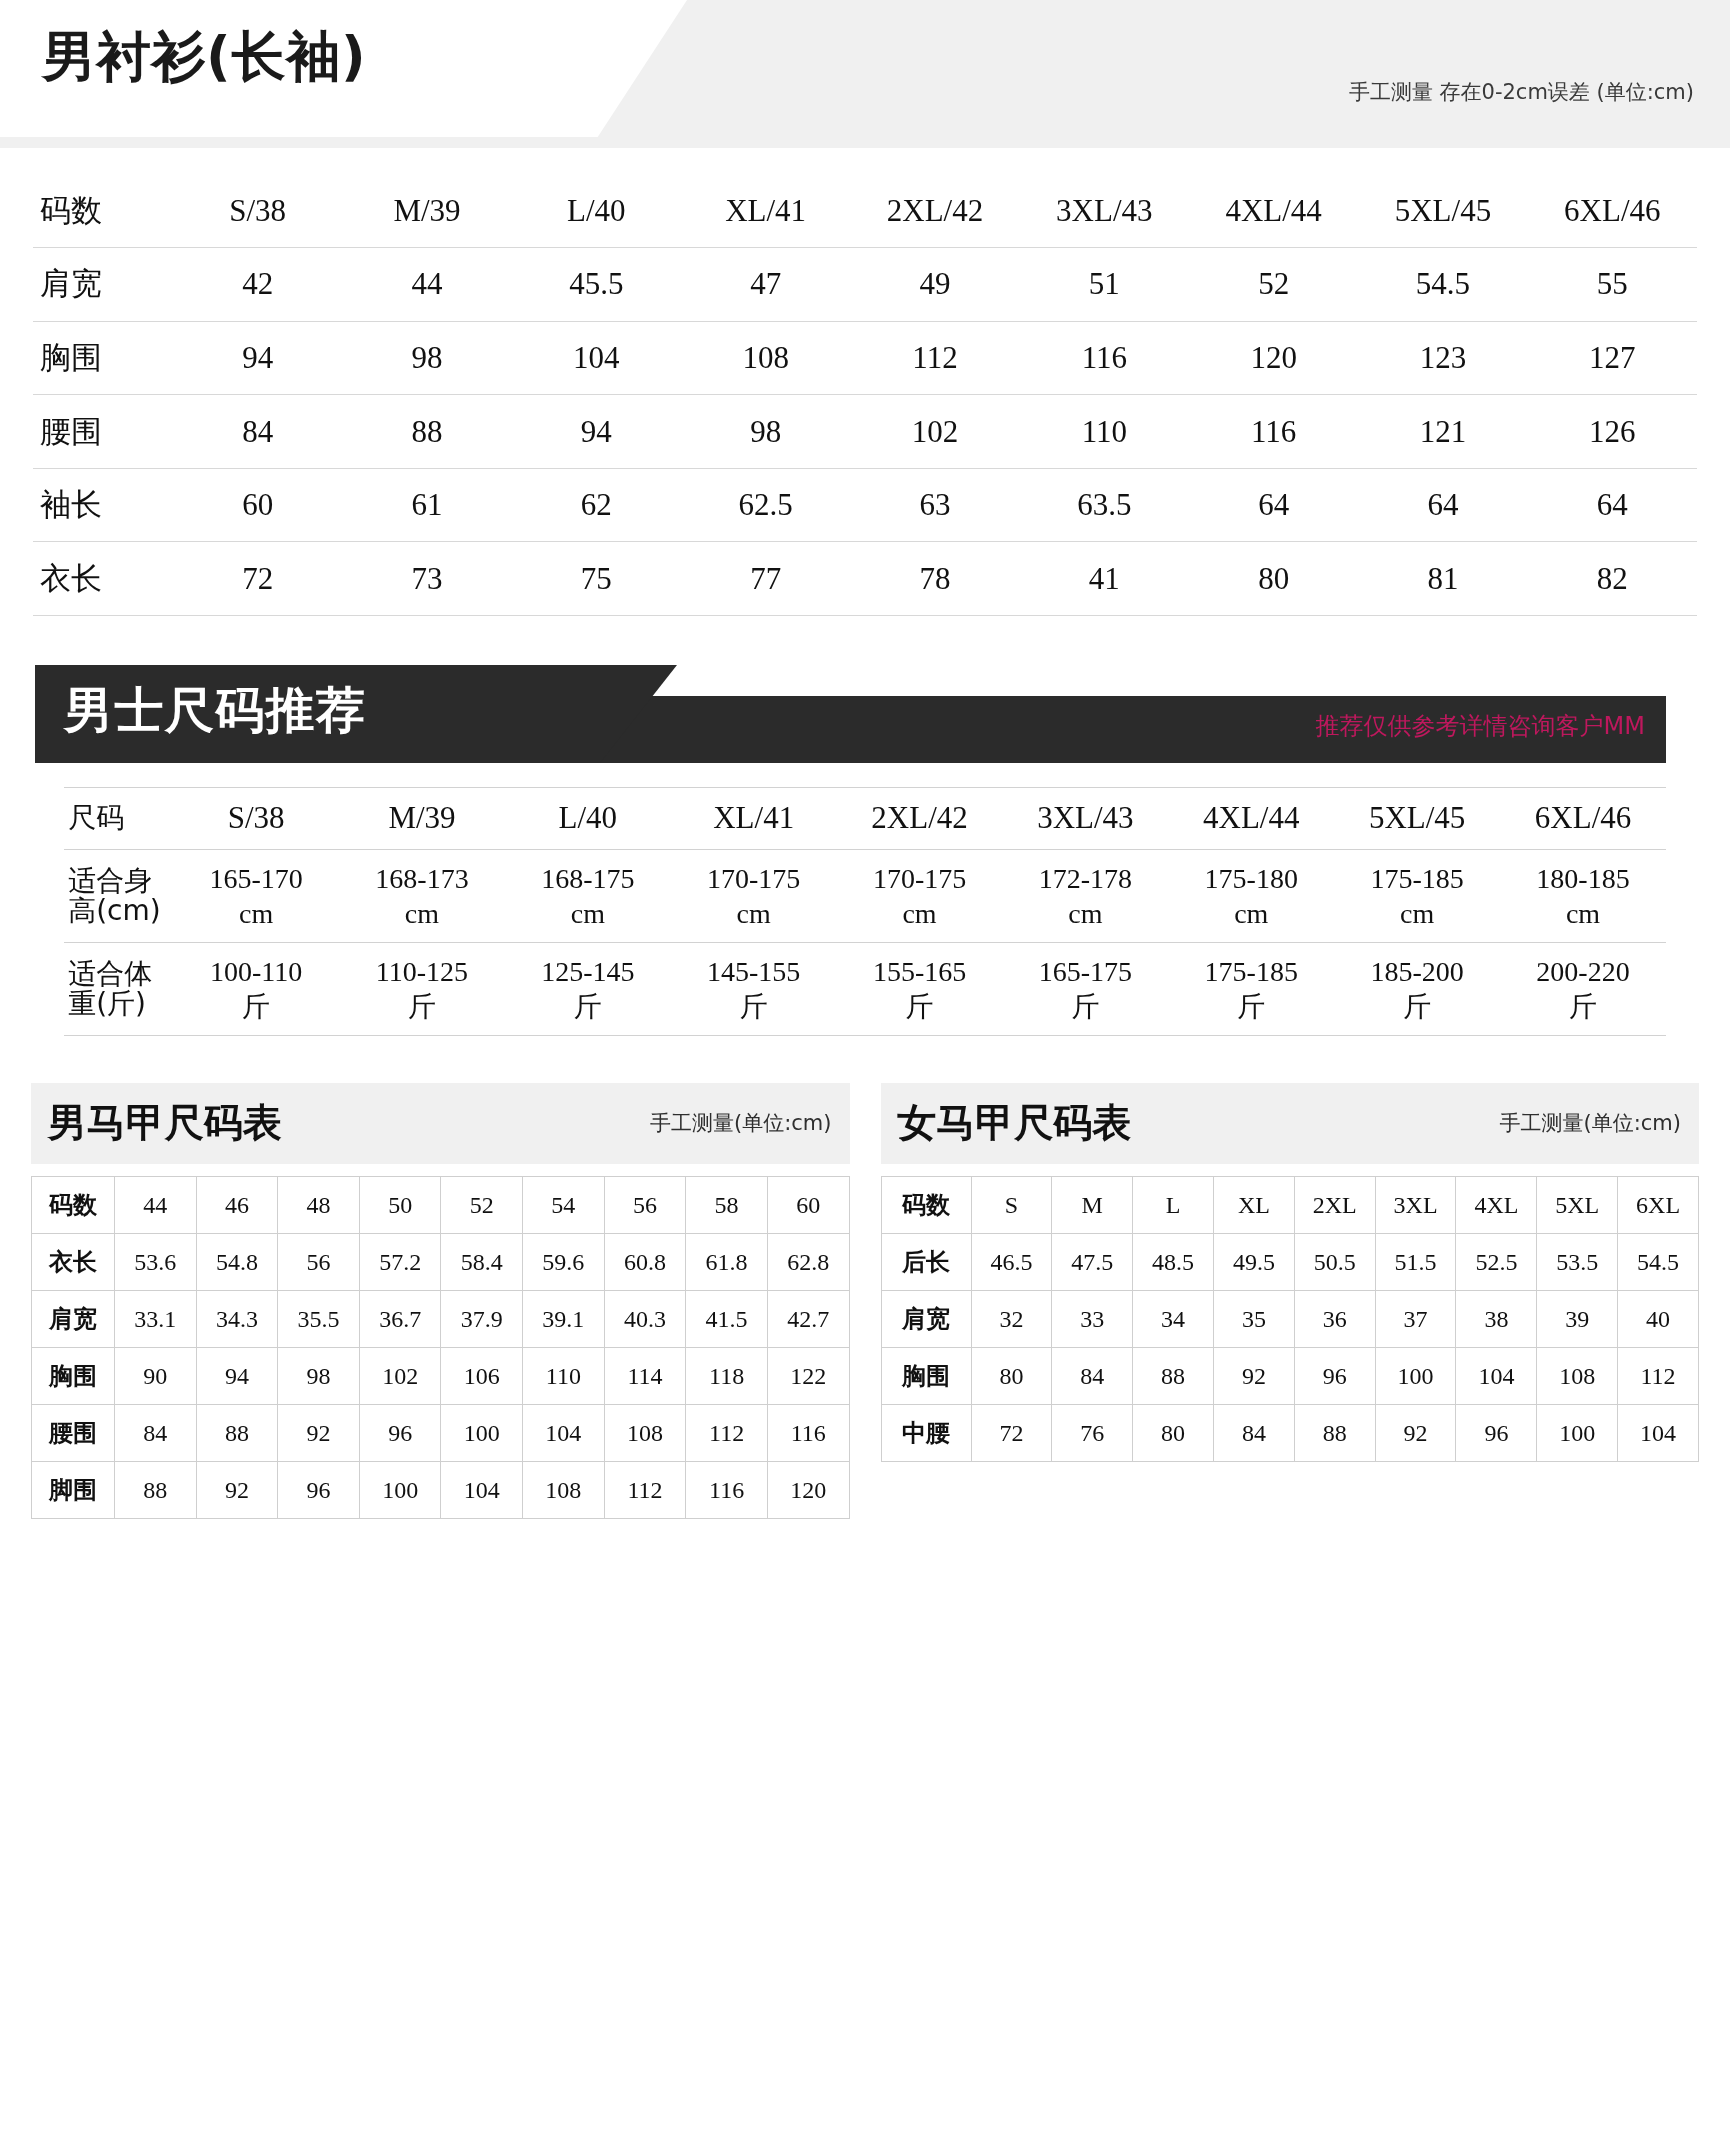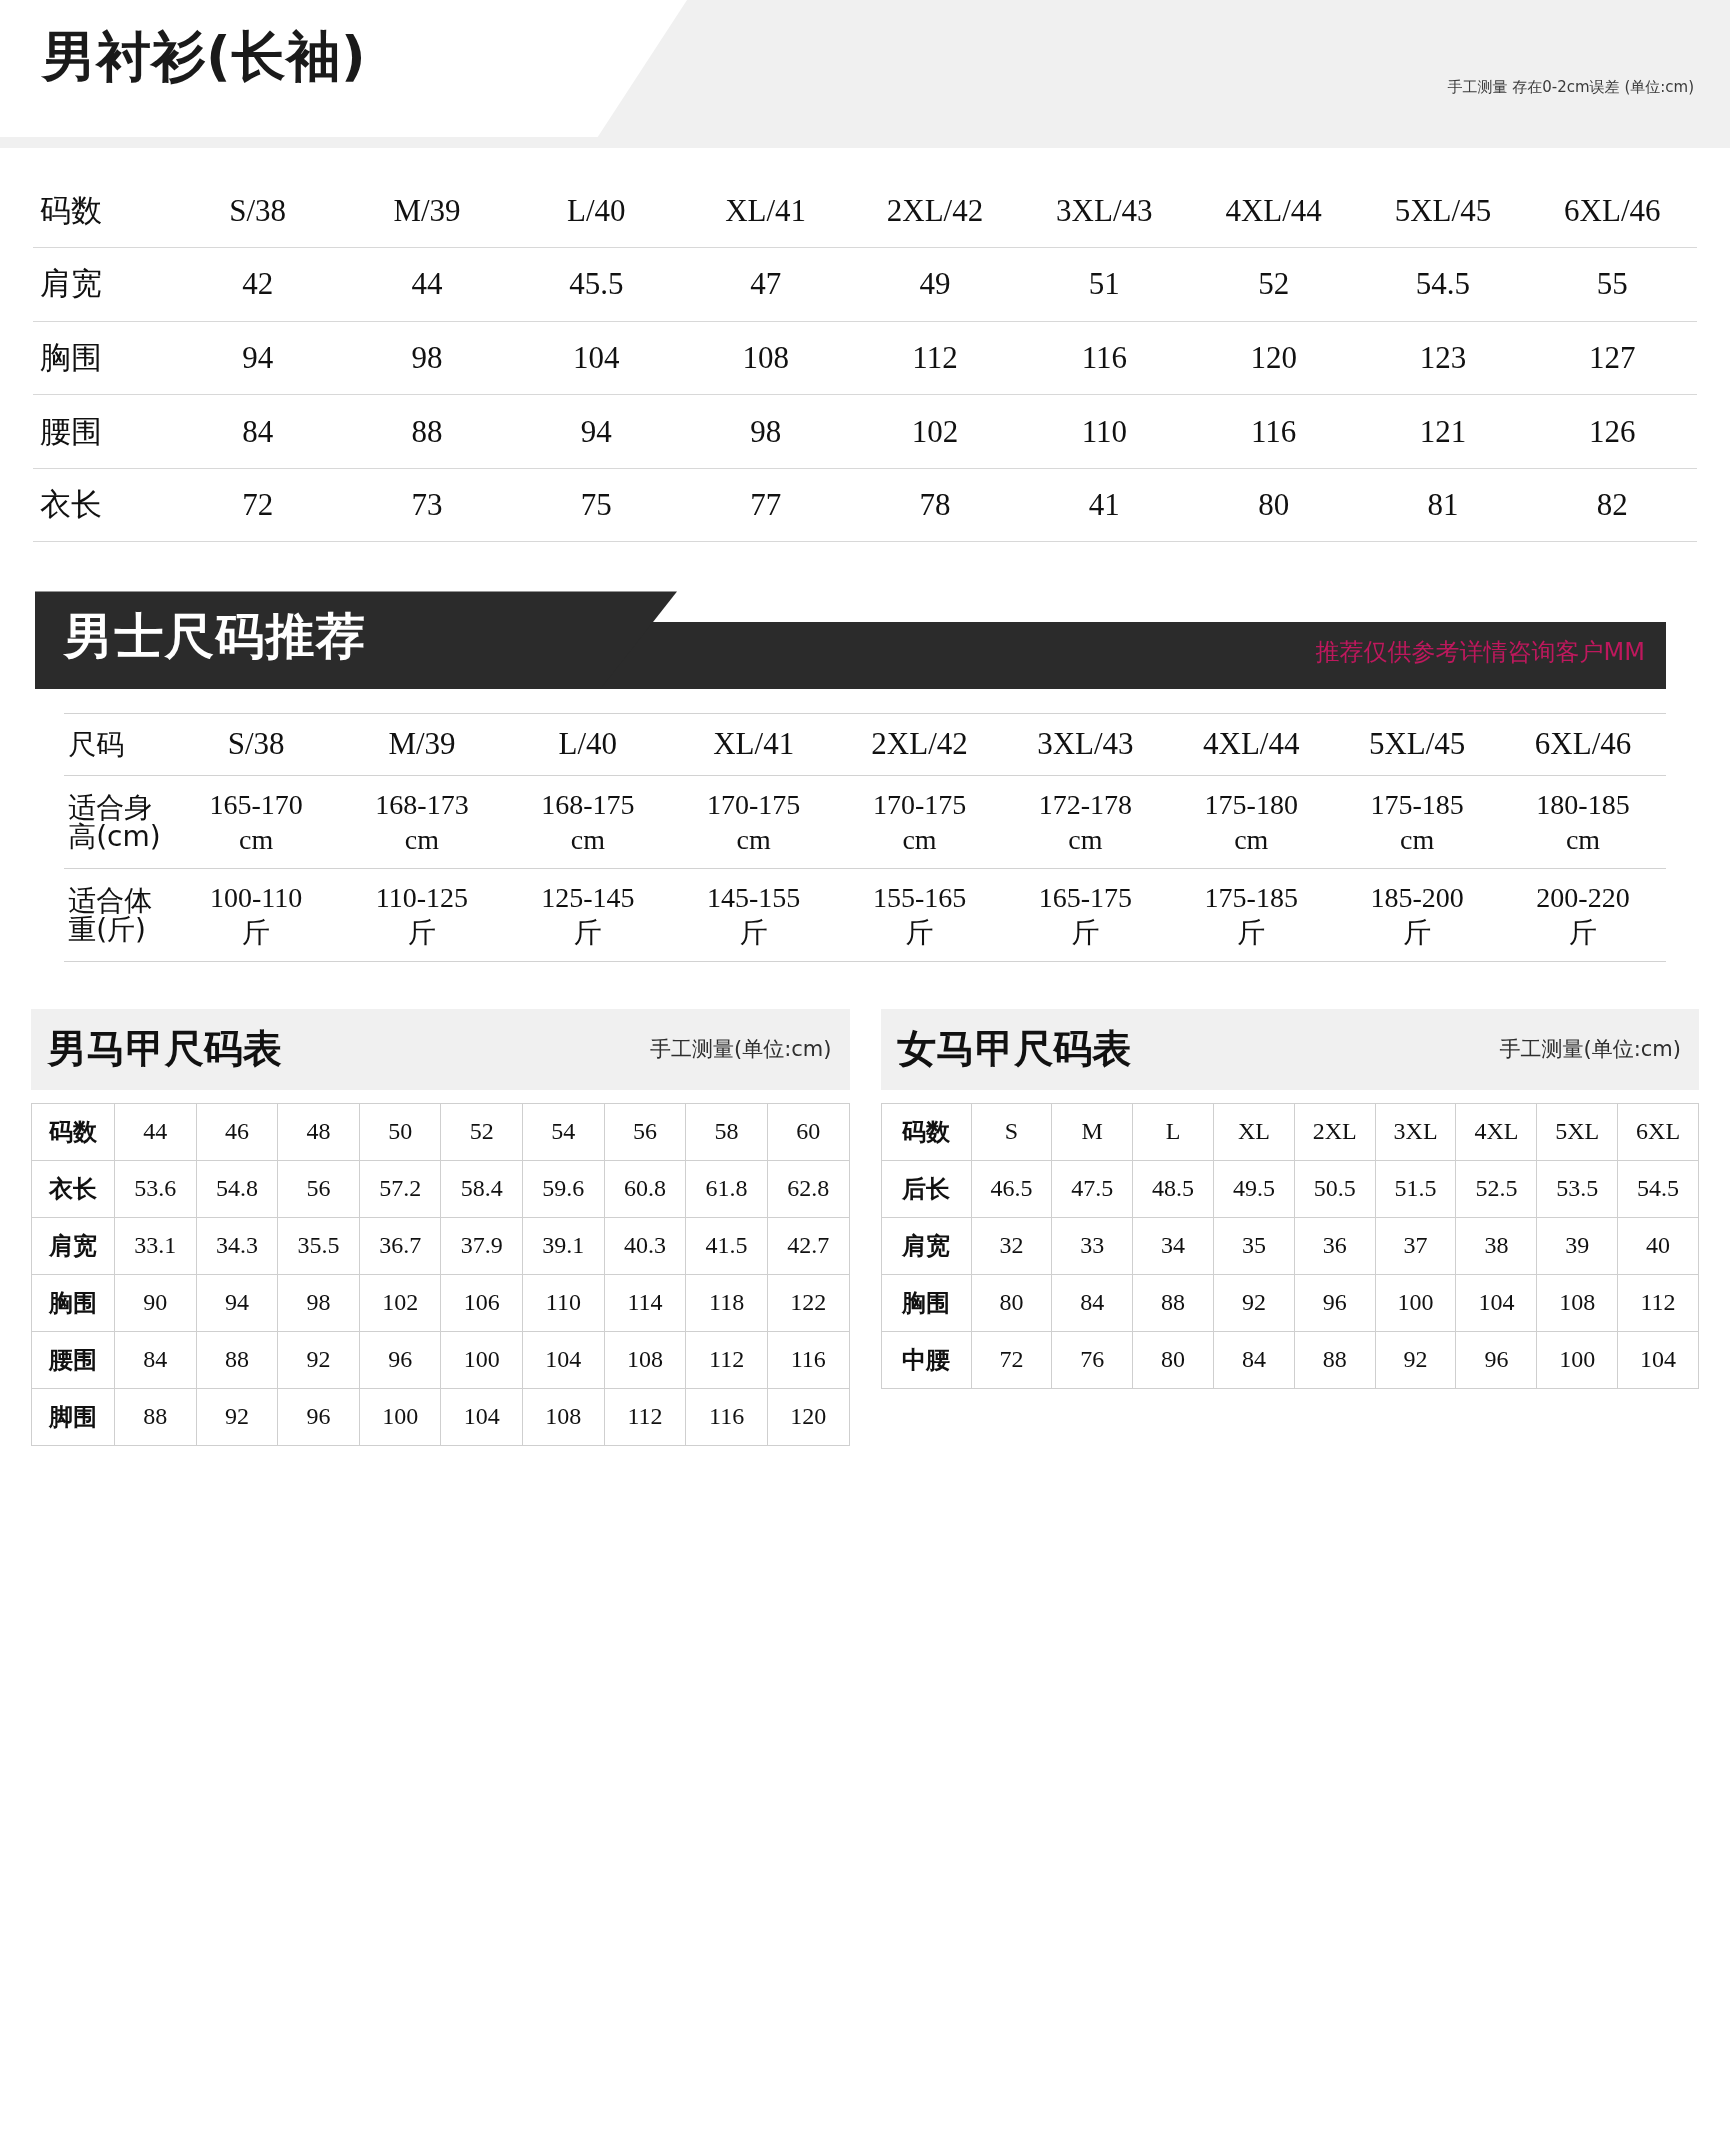--- a/index.html
+++ b/index.html
@@ -38,21 +38,21 @@
     font-size: 54px;
     font-weight: bold;
     letter-spacing: 0.7px;
     line-height: 1.1;
     font-family: "DejaVu Sans", "Liberation Sans", sans-serif;
   }
   .shirt-header .note {
     position: absolute;
     right: 36px;
     top: 78px;
-    font-size: 15px;
+    font-size: 21px;
     color: #3a3a3a;
     font-family: "DejaVu Sans", "Liberation Sans", sans-serif;
   }
 
   
   .main-table-wrap {
     padding: 26.5px 33px 21px 33px;
   }
   table.main-table {
     width: 100%;
@@ -266,20 +266,32 @@
         <td>88</td>
         <td>94</td>
         <td>98</td>
         <td>102</td>
         <td>110</td>
         <td>116</td>
         <td>121</td>
         <td>126</td>
       </tr>
       <tr>
+        <td>袖长</td>
+        <td>60</td>
+        <td>61</td>
+        <td>62</td>
+        <td>62.5</td>
+        <td>63</td>
+        <td>63.5</td>
+        <td>64</td>
+        <td>64</td>
+        <td>64</td>
+      </tr>
+      <tr>
         <td>衣长</td>
         <td>72</td>
         <td>73</td>
         <td>75</td>
         <td>77</td>
         <td>78</td>
         <td>41</td>
         <td>80</td>
         <td>81</td>
         <td>82</td>

